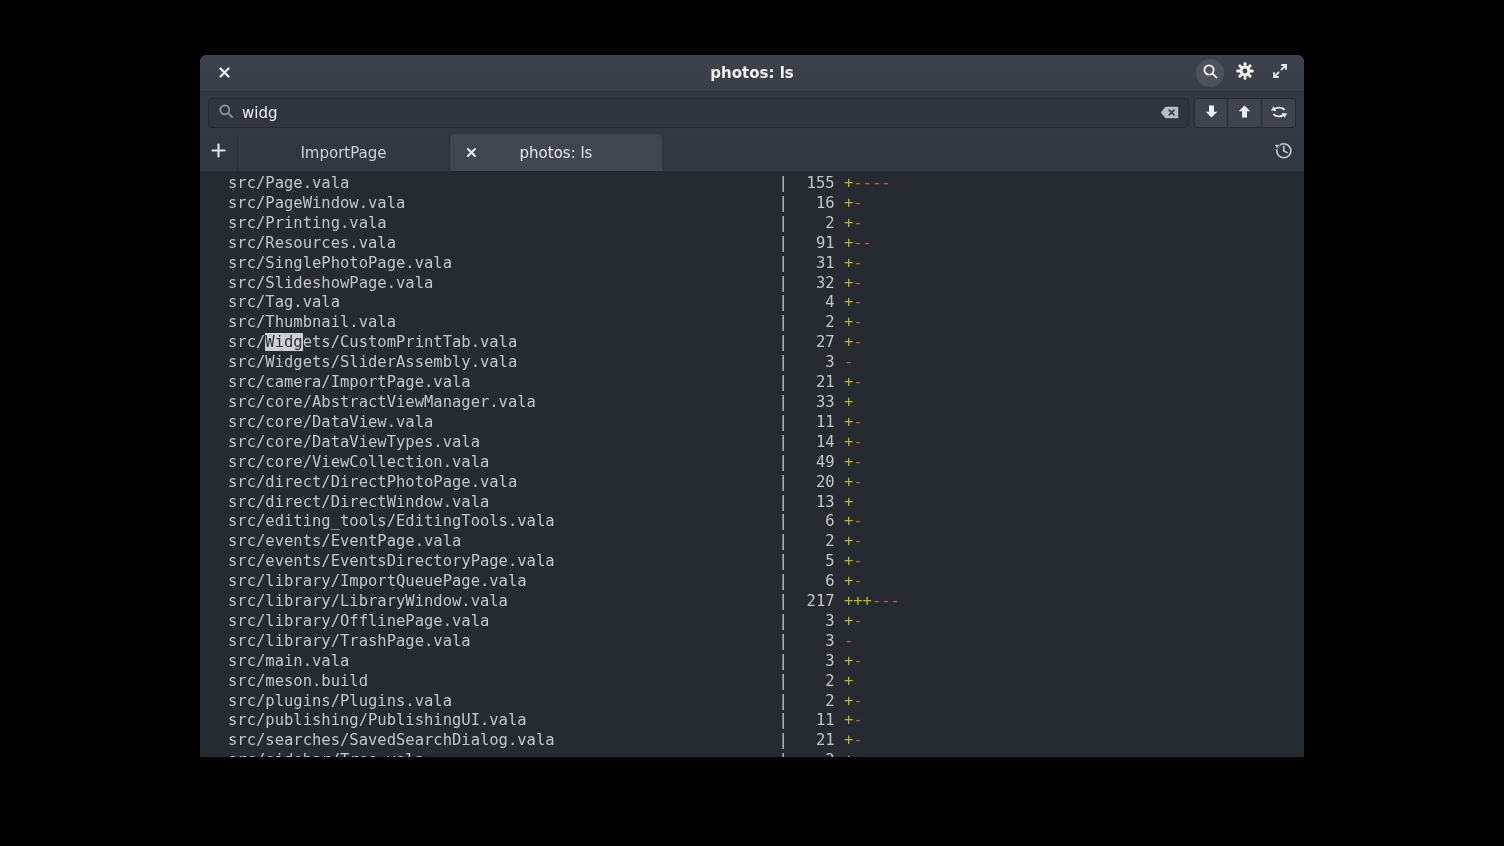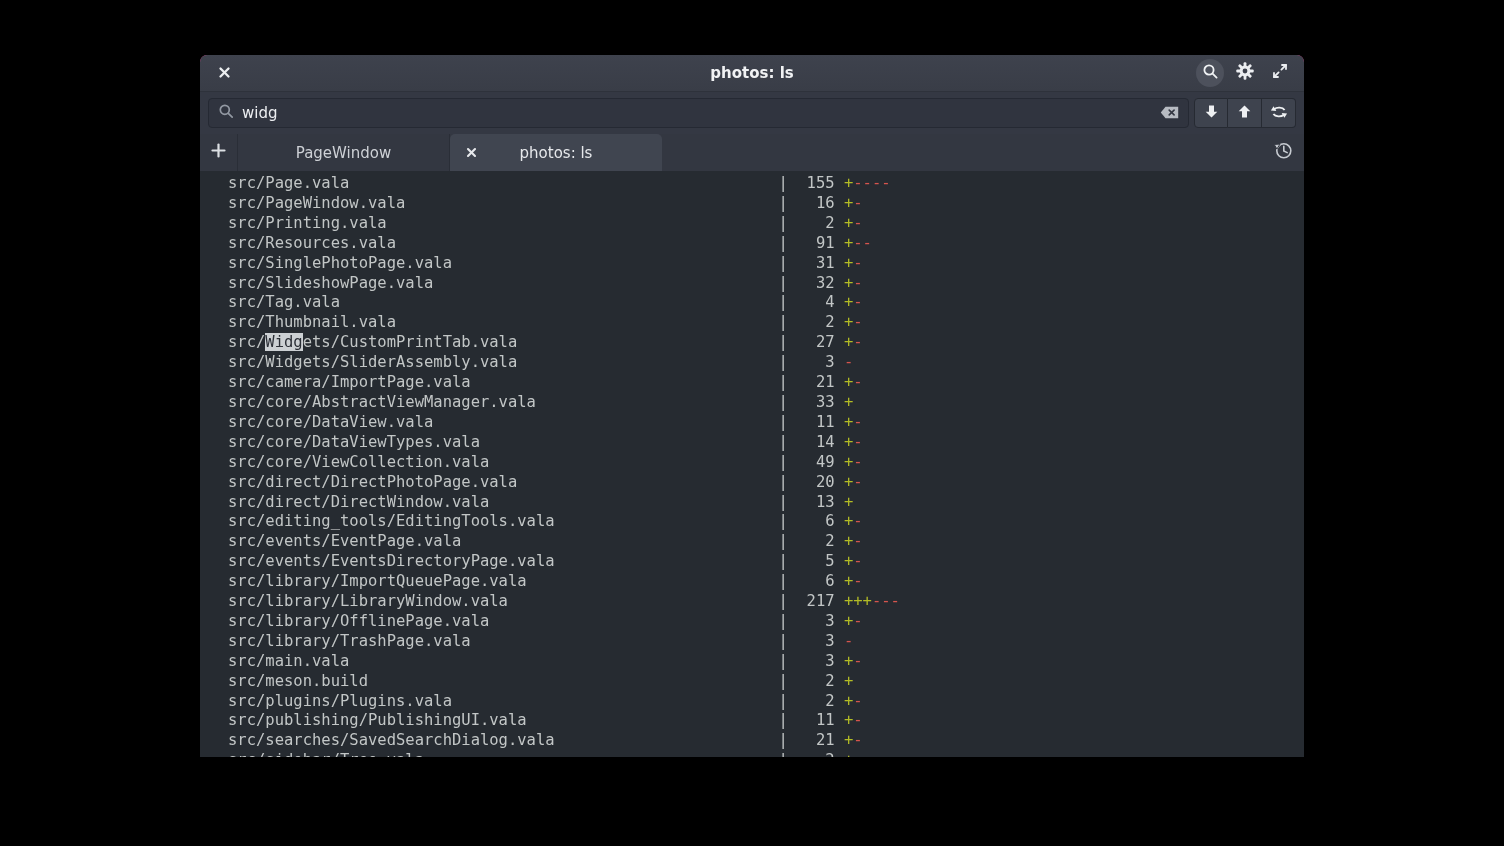--- a/index.html
+++ b/index.html
@@ -156,21 +156,21 @@
   <div class="tabbar">
     <div class="newtab">
       <span>
         <svg width="15" height="15" viewBox="0 0 15 15">
           <line x1="7.5" y1="1.5" x2="7.5" y2="13.5" stroke="#dcdfe3" stroke-width="2.2" stroke-linecap="round"></line>
           <line x1="1.5" y1="7.5" x2="13.5" y2="7.5" stroke="#dcdfe3" stroke-width="2.2" stroke-linecap="round"></line>
         </svg>
       </span>
     </div>
     <div class="tab">
-      <span>PageWindow</span>
+      <span>ImportPage</span>
     </div>
     <div class="tab active">
       <span class="tab-close">
         <span>
           <svg width="11" height="11" viewBox="0 0 11 11">
             <line x1="2" y1="2" x2="9" y2="9" stroke="#e7e9ec" stroke-width="2.1" stroke-linecap="round"></line>
             <line x1="9" y1="2" x2="2" y2="9" stroke="#e7e9ec" stroke-width="2.1" stroke-linecap="round"></line>
           </svg>
         </span>
       </span>

